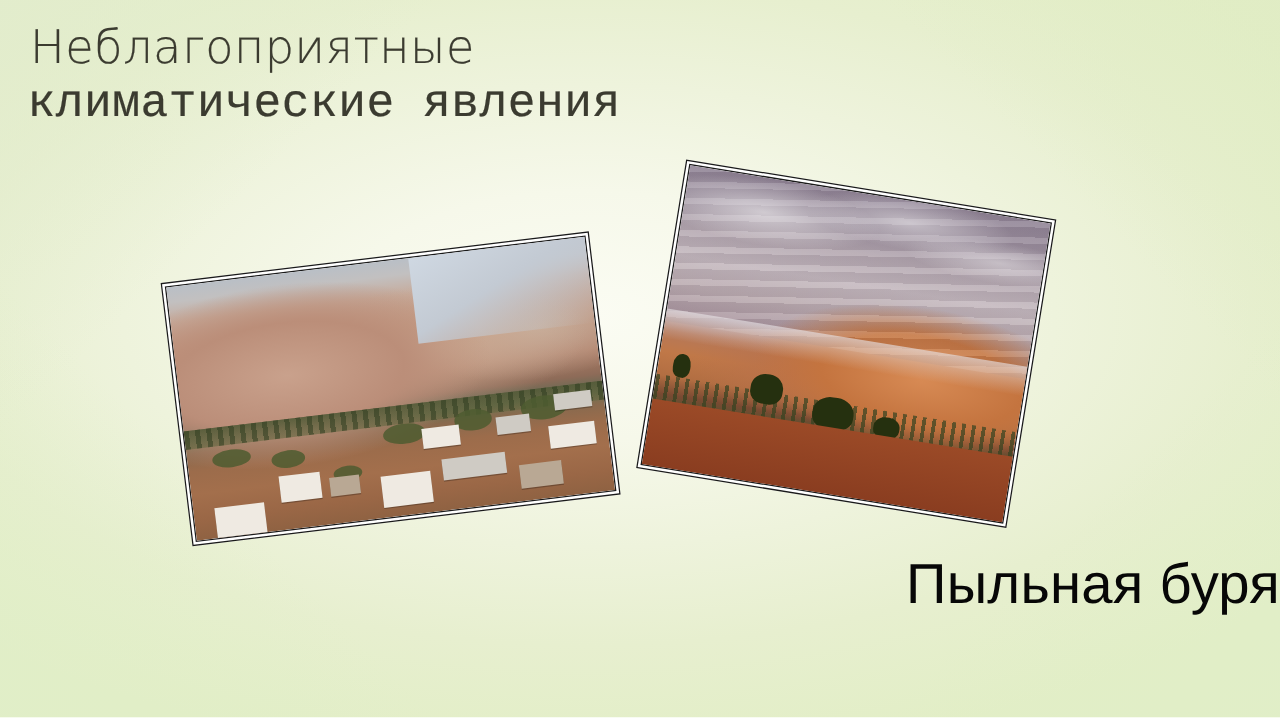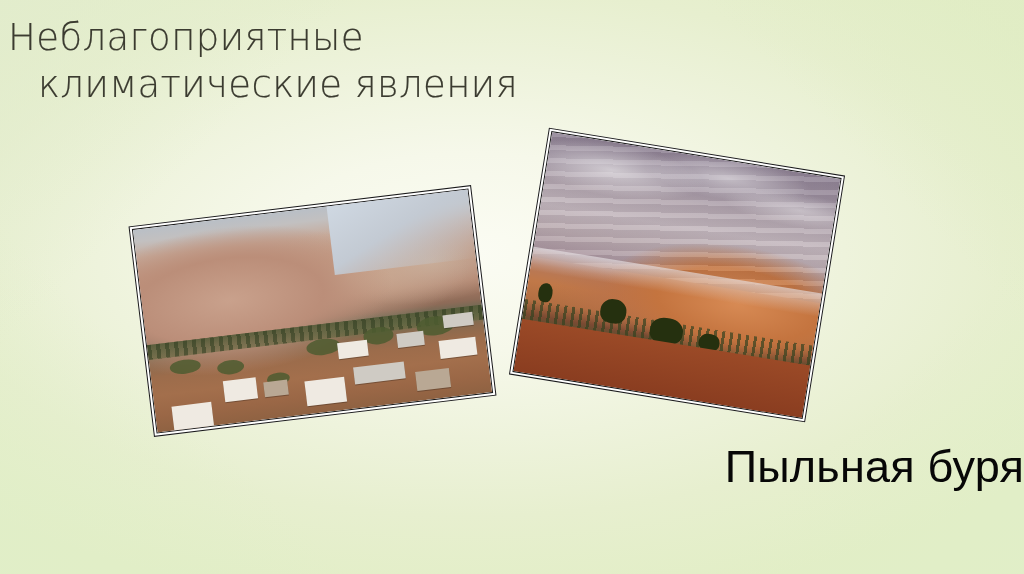--- a/index.html
+++ b/index.html
@@ -42,22 +42,22 @@
     width: 720px;
     color: #3b3b30;
     font-family: "DejaVu Sans", sans-serif;
     font-weight: 300;
     font-size: 37px;
     line-height: 1.28;
     letter-spacing: 0.4px;
     z-index: 3;
     -webkit-text-stroke: 0.15px #3b3b30;
   }
-  #title .line1 { display: block; margin-left: 0px; }
-  #title .line2 { display: block; margin-left: 30px; }
+  #title .line1 { display: block; margin-left: 16px; }
+  #title .line2 { display: block; margin-left: 14px; font-family: Liberation Mono, monospace; }
 
   
   .photo {
     position: absolute;
     z-index: 2;
     background: #ffffff;
     
     border: 1px solid #1a1a1a;
     padding: 2px;
     box-sizing: border-box;

